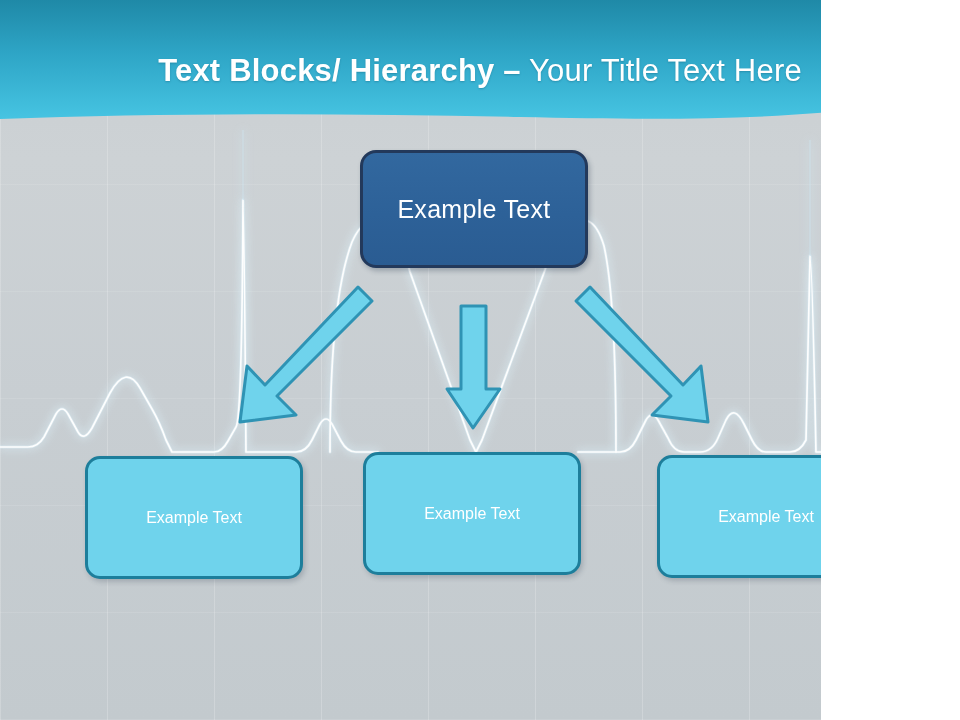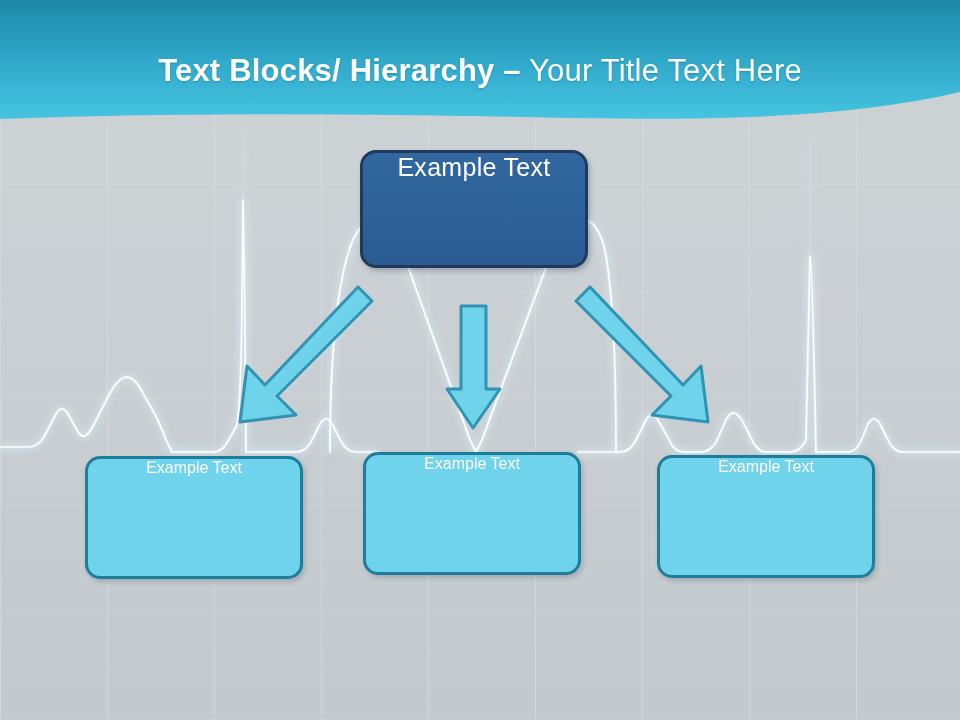--- a/index.html
+++ b/index.html
@@ -6,21 +6,21 @@
     margin: 0;
     padding: 0;
     background: #ffffff;
   }
   body {
     font-family: "Liberation Sans", sans-serif;
   }
 
   #slide {
     position: relative;
-    width: 960px;
+    width: 821px;
     height: 720px;
     overflow: hidden;
     background: #c6ccd0;
   }
 
   
   .bg-base {
     position: absolute;
     left: 0; top: 0;
     width: 960px; height: 720px;
@@ -72,21 +72,21 @@
     text-shadow: 0 1px 2px rgba(0,60,85,0.28);
   }
   .title .t-bold { font-weight: bold; }
   .title .t-light { font-weight: normal; }
 
   
   .node {
     position: absolute;
     box-sizing: border-box;
     display: flex;
-    align-items: flex-start;
+    align-items: center;
     justify-content: center;
     text-align: center;
     color: #ffffff;
     border-radius: 14px;
   }
 
   .node-top {
     left: 360px;
     top: 150px;
     width: 228px;

